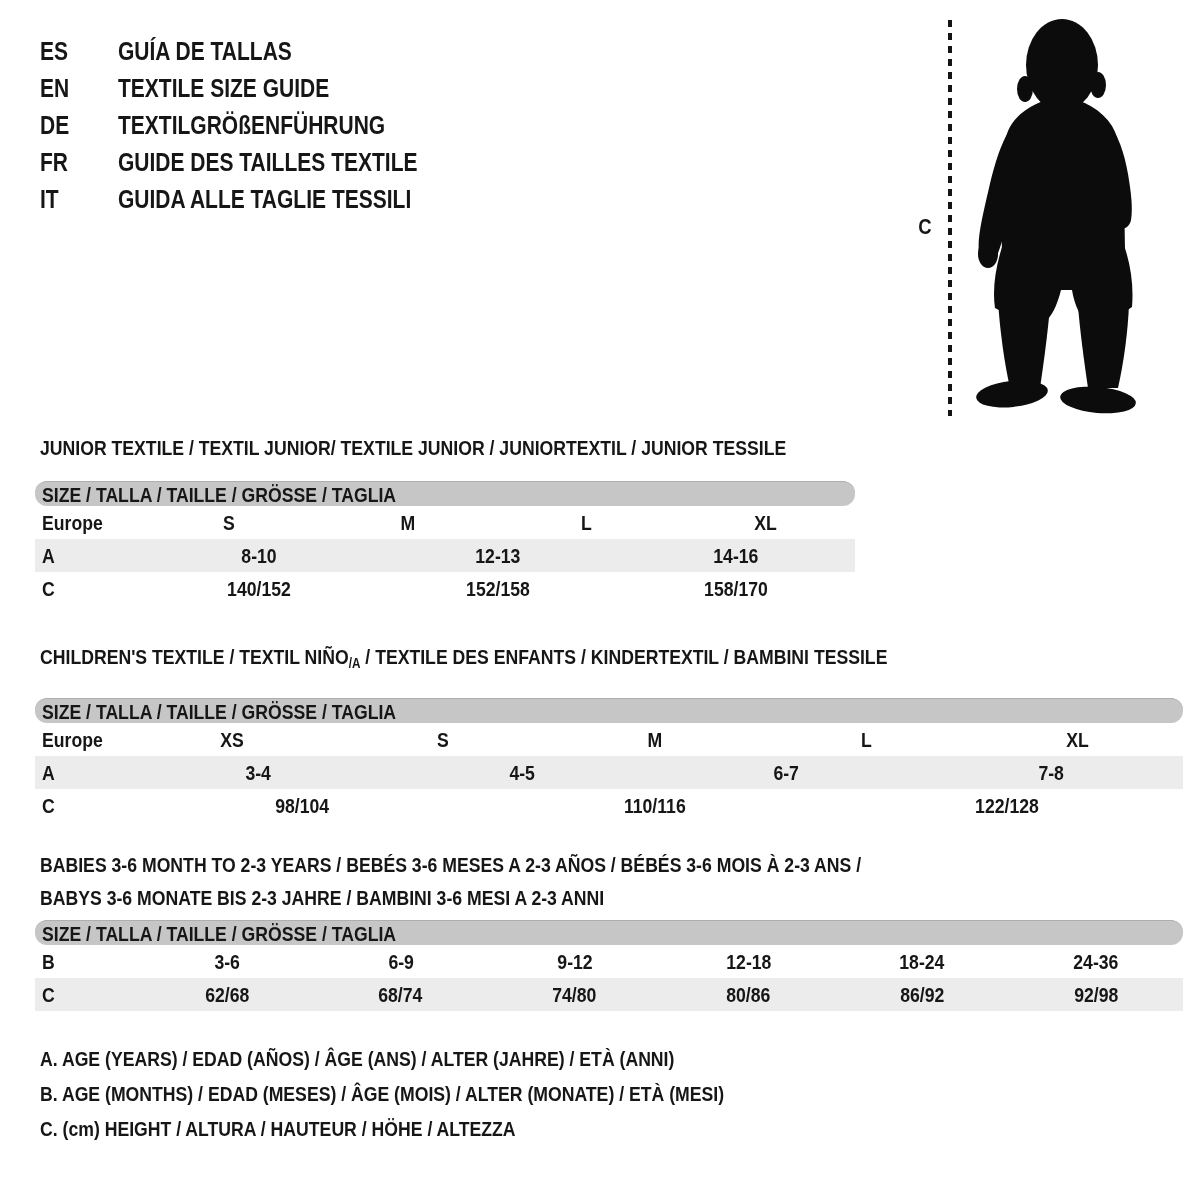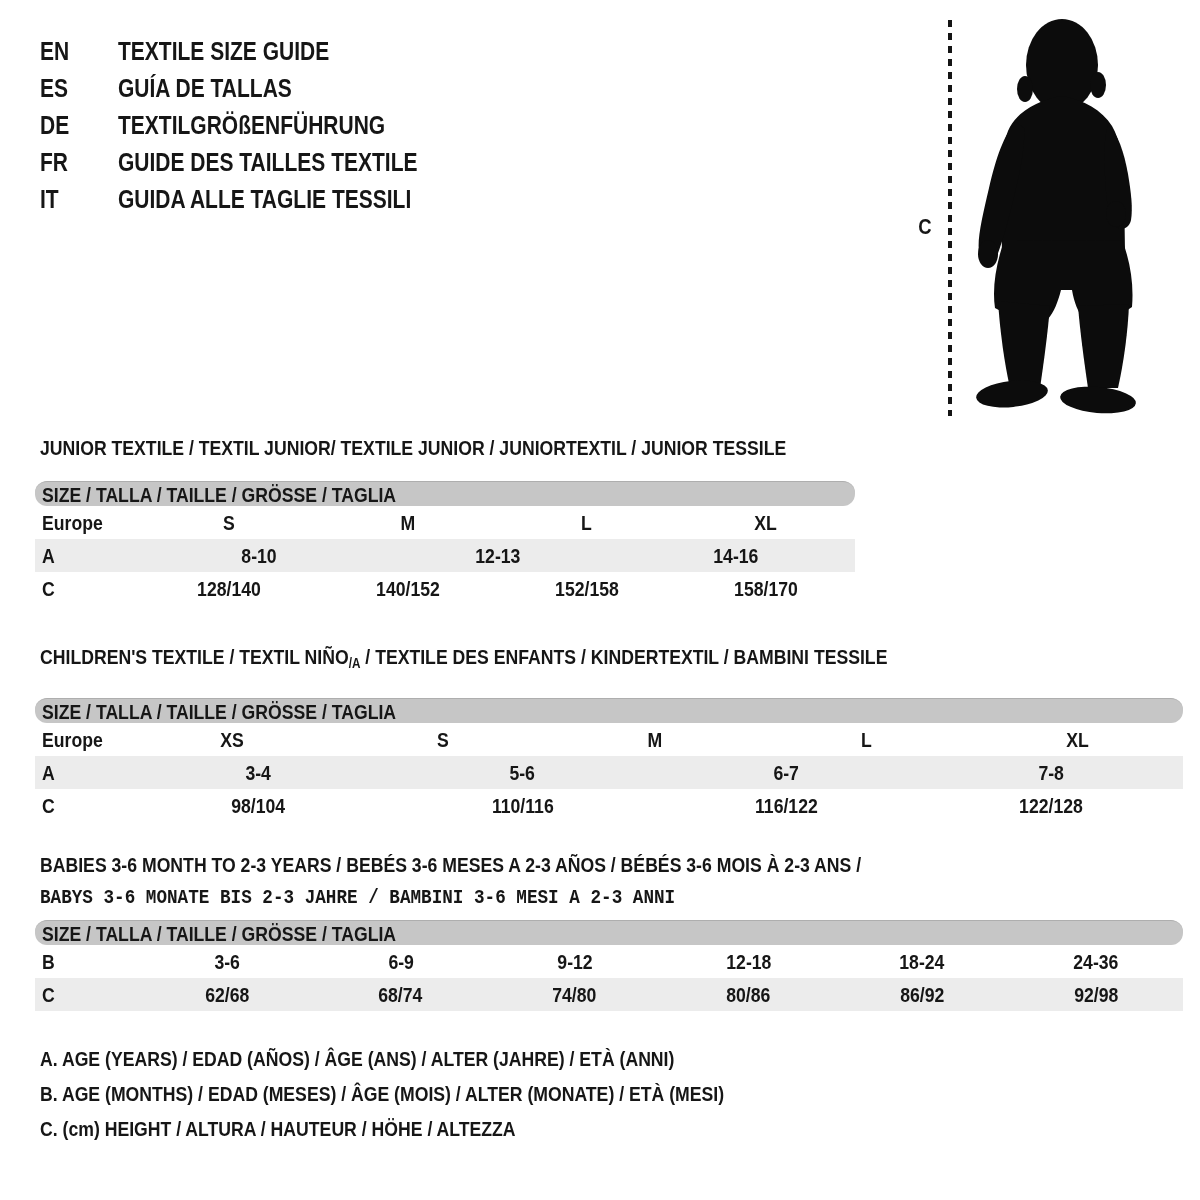--- a/index.html
+++ b/index.html
@@ -42,38 +42,38 @@
   .trow{display:flex;height:33px;line-height:33px;}
   .trow.shaded{background:#ececec;}
   .col0{padding-left:7px;box-sizing:border-box;text-align:left;}
   .junior .col0{flex:0 0 105px;}
   .children .col0{flex:0 0 91px;}
   .babies .col0{flex:0 0 105px;}
   .col{flex:1;text-align:center;}
   .junior .tbl-gap{height:22px;}
   .children .tbl-gap{height:27px;}
   .babies .tbl-gap{height:11px;}
-  .sec-title-line2{margin-top:10px;font-family:Liberation Mono, monospace;}
+  .sec-title-line2{margin-top:10px;}
   .title-sub{font-size:14px;position:relative;top:4px;}
 
   
   .legend{left:40px;top:1041px;}
   .legend-line{font-size:21px;line-height:35px;}
 </style>
 </head>
 <body>
 
 <div class="abs lang-list">
   <div class="lang-row">
+    <span class="lang-code"><span class="cx-l">ES</span></span>
+    <span class="lang-title"><span class="cx-l">GUÍA DE TALLAS</span></span>
+  </div>
+  <div class="lang-row">
     <span class="lang-code"><span class="cx-l">EN</span></span>
     <span class="lang-title"><span class="cx-l">TEXTILE SIZE GUIDE</span></span>
-  </div>
-  <div class="lang-row">
-    <span class="lang-code"><span class="cx-l">ES</span></span>
-    <span class="lang-title"><span class="cx-l">GUÍA DE TALLAS</span></span>
   </div>
   <div class="lang-row">
     <span class="lang-code"><span class="cx-l">DE</span></span>
     <span class="lang-title"><span class="cx-l">TEXTILGRÖßENFÜHRUNG</span></span>
   </div>
   <div class="lang-row">
     <span class="lang-code"><span class="cx-l">FR</span></span>
     <span class="lang-title"><span class="cx-l">GUIDE DES TAILLES TEXTILE</span></span>
   </div>
   <div class="lang-row">
@@ -123,21 +123,20 @@
       <span class="col"><span class="cx">XL</span></span>
     </div>
     <div class="trow shaded">
       <span class="col0"><span class="cx-l">A</span></span>
       <span class="col"><span class="cx">8-10</span></span>
       <span class="col"><span class="cx">12-13</span></span>
       <span class="col"><span class="cx">14-16</span></span>
     </div>
     <div class="trow">
       <span class="col0"><span class="cx-l">C</span></span>
-      <span class="col"><span class="cx">128/140</span></span>
       <span class="col"><span class="cx">140/152</span></span>
       <span class="col"><span class="cx">152/158</span></span>
       <span class="col"><span class="cx">158/170</span></span>
     </div>
   </div>
 </div>
 
 <div class="abs section children" style="top:645px;">
   <div class="sec-title">
     <span class="cx-l"><span>CHILDREN'S TEXTILE / TEXTIL NIÑO</span><span class="title-sub">/A</span><span> / TEXTILE DES ENFANTS / KINDERTEXTIL / BAMBINI TESSILE</span></span>
@@ -151,29 +150,28 @@
       <span class="col0"><span class="cx-l">Europe</span></span>
       <span class="col"><span class="cx">XS</span></span>
       <span class="col"><span class="cx">S</span></span>
       <span class="col"><span class="cx">M</span></span>
       <span class="col"><span class="cx">L</span></span>
       <span class="col"><span class="cx">XL</span></span>
     </div>
     <div class="trow shaded">
       <span class="col0"><span class="cx-l">A</span></span>
       <span class="col"><span class="cx">3-4</span></span>
-      <span class="col"><span class="cx">5-6</span></span>
+      <span class="col"><span class="cx">4-5</span></span>
       <span class="col"><span class="cx">6-7</span></span>
       <span class="col"><span class="cx">7-8</span></span>
     </div>
     <div class="trow">
       <span class="col0"><span class="cx-l">C</span></span>
       <span class="col"><span class="cx">98/104</span></span>
       <span class="col"><span class="cx">110/116</span></span>
-      <span class="col"><span class="cx">116/122</span></span>
       <span class="col"><span class="cx">122/128</span></span>
     </div>
   </div>
 </div>
 
 <div class="abs section babies" style="top:853px;">
   <div class="sec-title">
     <span class="cx-l">BABIES 3-6 MONTH TO 2-3 YEARS / BEBÉS 3-6 MESES A 2-3 AÑOS / BÉBÉS 3-6 MOIS À 2-3 ANS /</span>
   </div>
   <div class="sec-title sec-title-line2">

